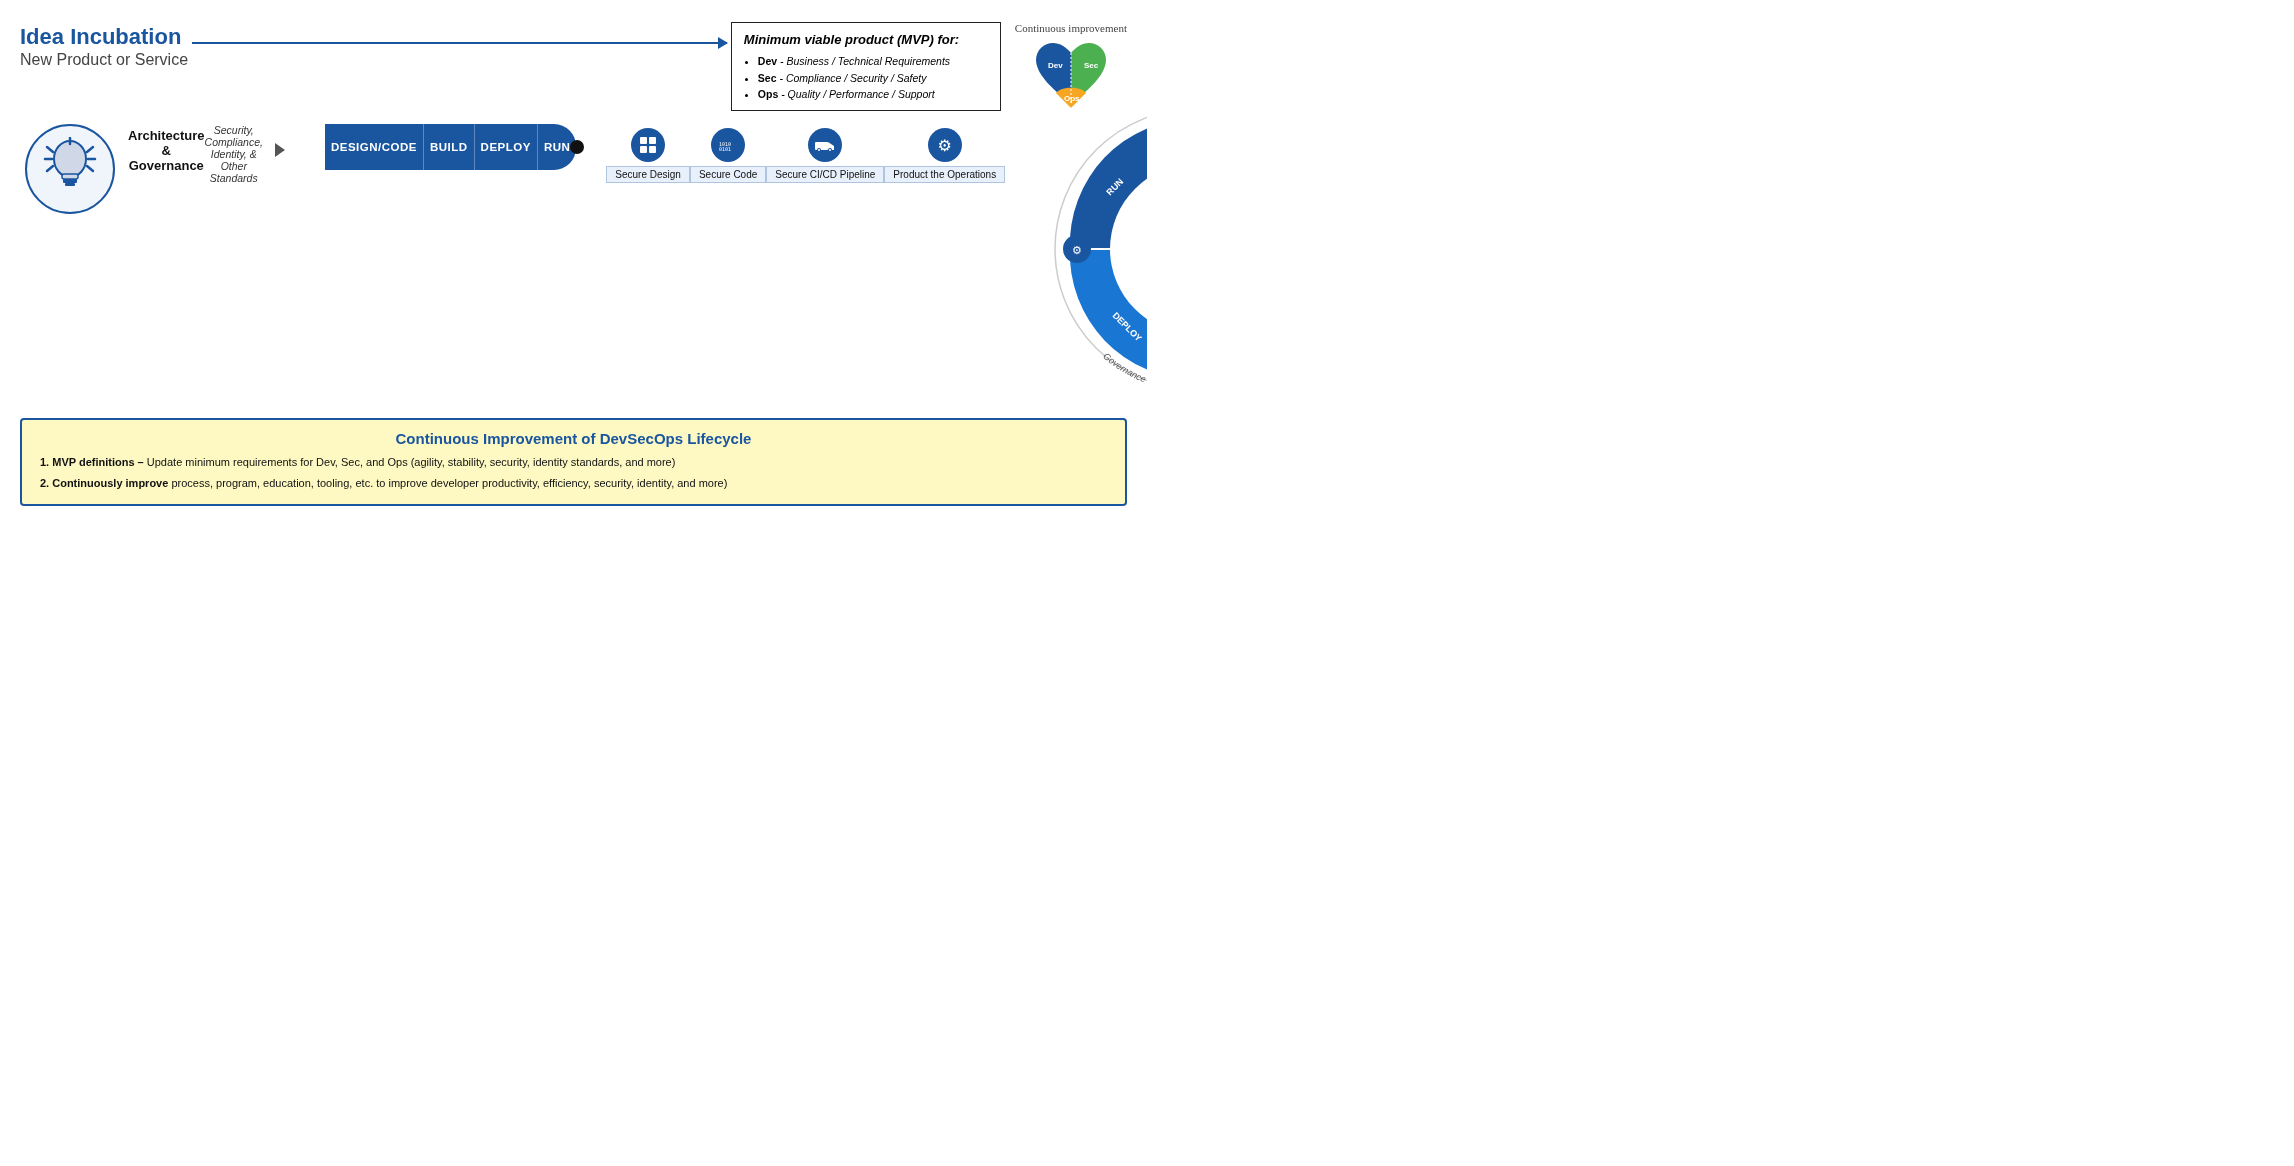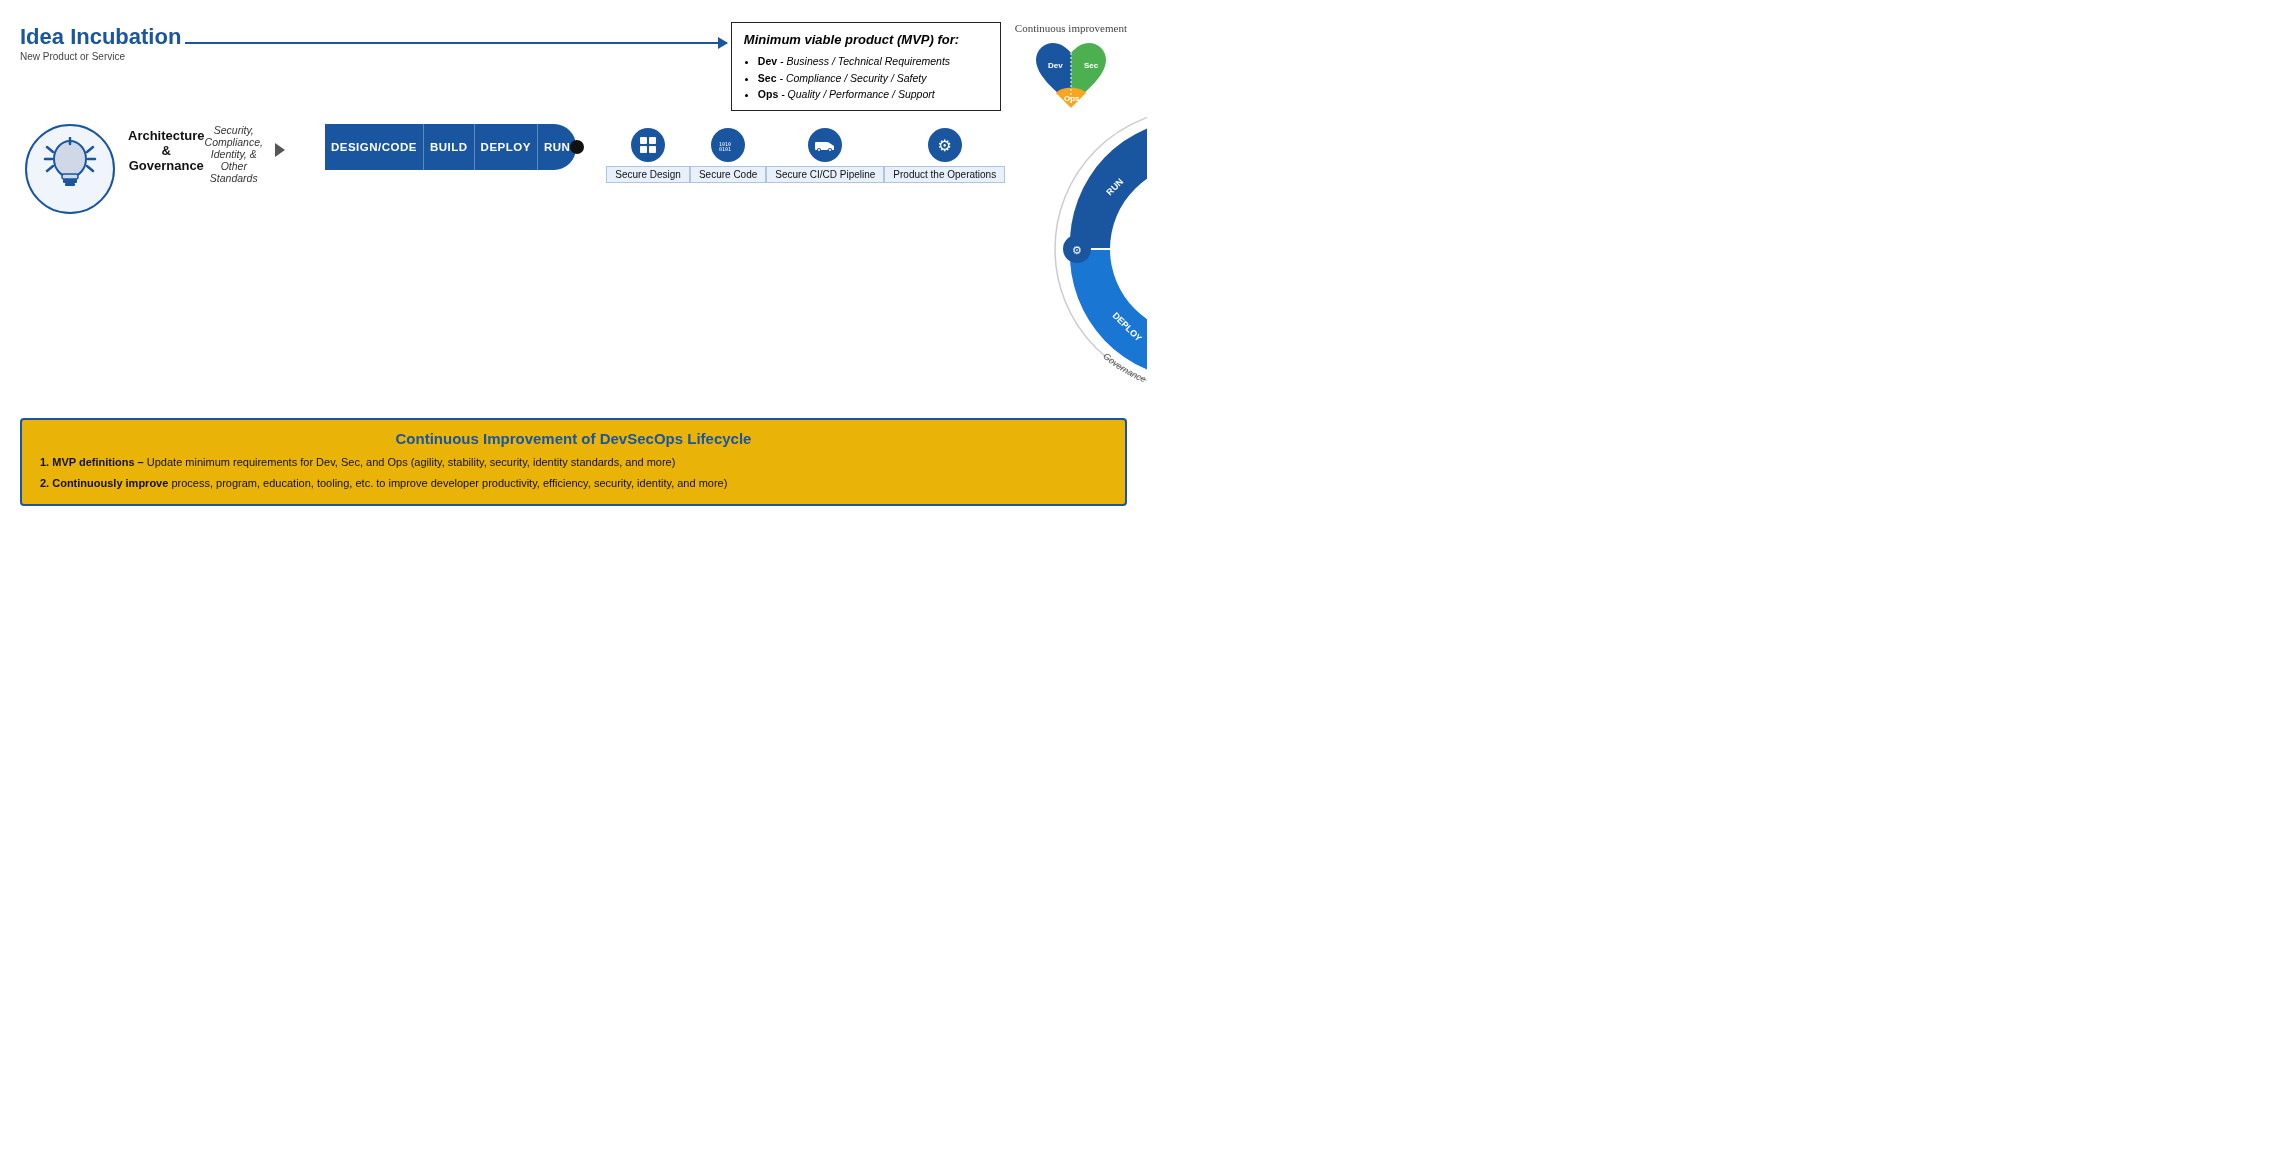--- a/index.html
+++ b/index.html
@@ -22,21 +22,21 @@
       min-width: 160px;
     }
     .idea-title {
       font-size: 22px;
       font-weight: 800;
       color: #1a56a0;
       line-height: 1.1;
       white-space: nowrap;
     }
     .idea-subtitle {
-      font-size: 10px;
+      font-size: 16px;
       color: #444;
       margin-top: 2px;
     }
     .arrow-line {
       flex: 1;
       display: flex;
       align-items: center;
       padding: 0 4px;
       margin-top: 10px;
     }
@@ -277,21 +277,21 @@
       align-items: center;
       justify-content: center;
       margin-top: -30px;
     }
 
     
     .bottom-section {
       margin-top: 14px;
       border: 2px solid #1a56a0;
       border-radius: 4px;
-      background: #eab308;
+      background: #fef9c3;
       padding: 10px 18px 10px 18px;
     }
     .bottom-title {
       text-align: center;
       font-size: 15px;
       font-weight: 800;
       color: #1a56a0;
       margin-bottom: 6px;
     }
     .bottom-points {

